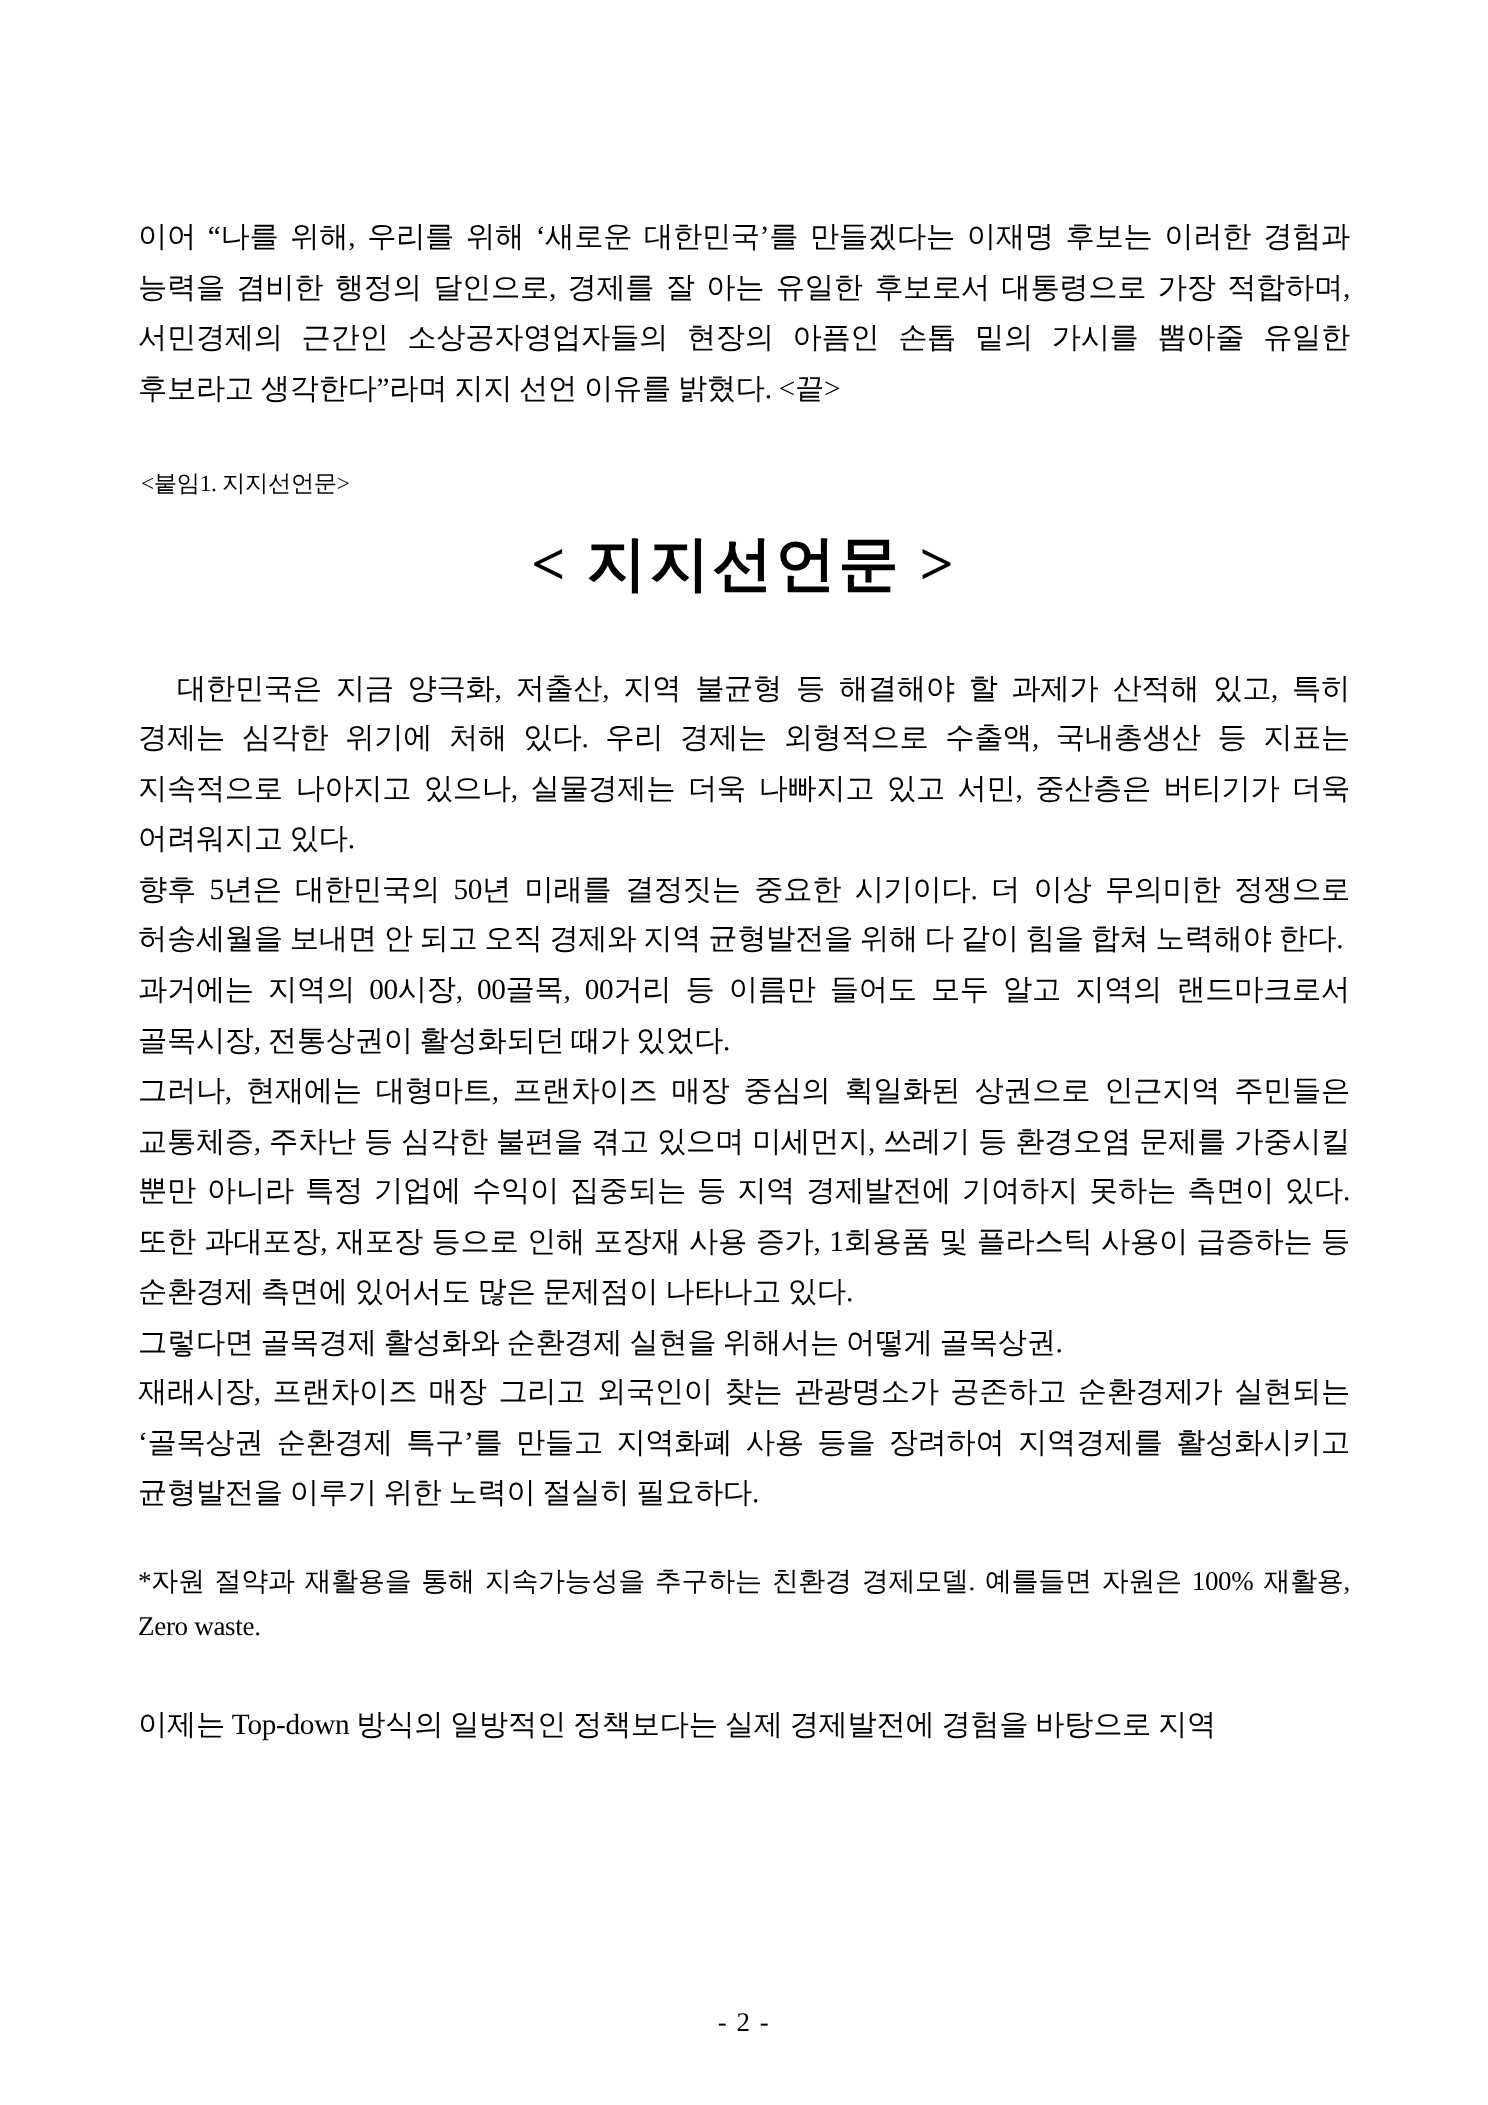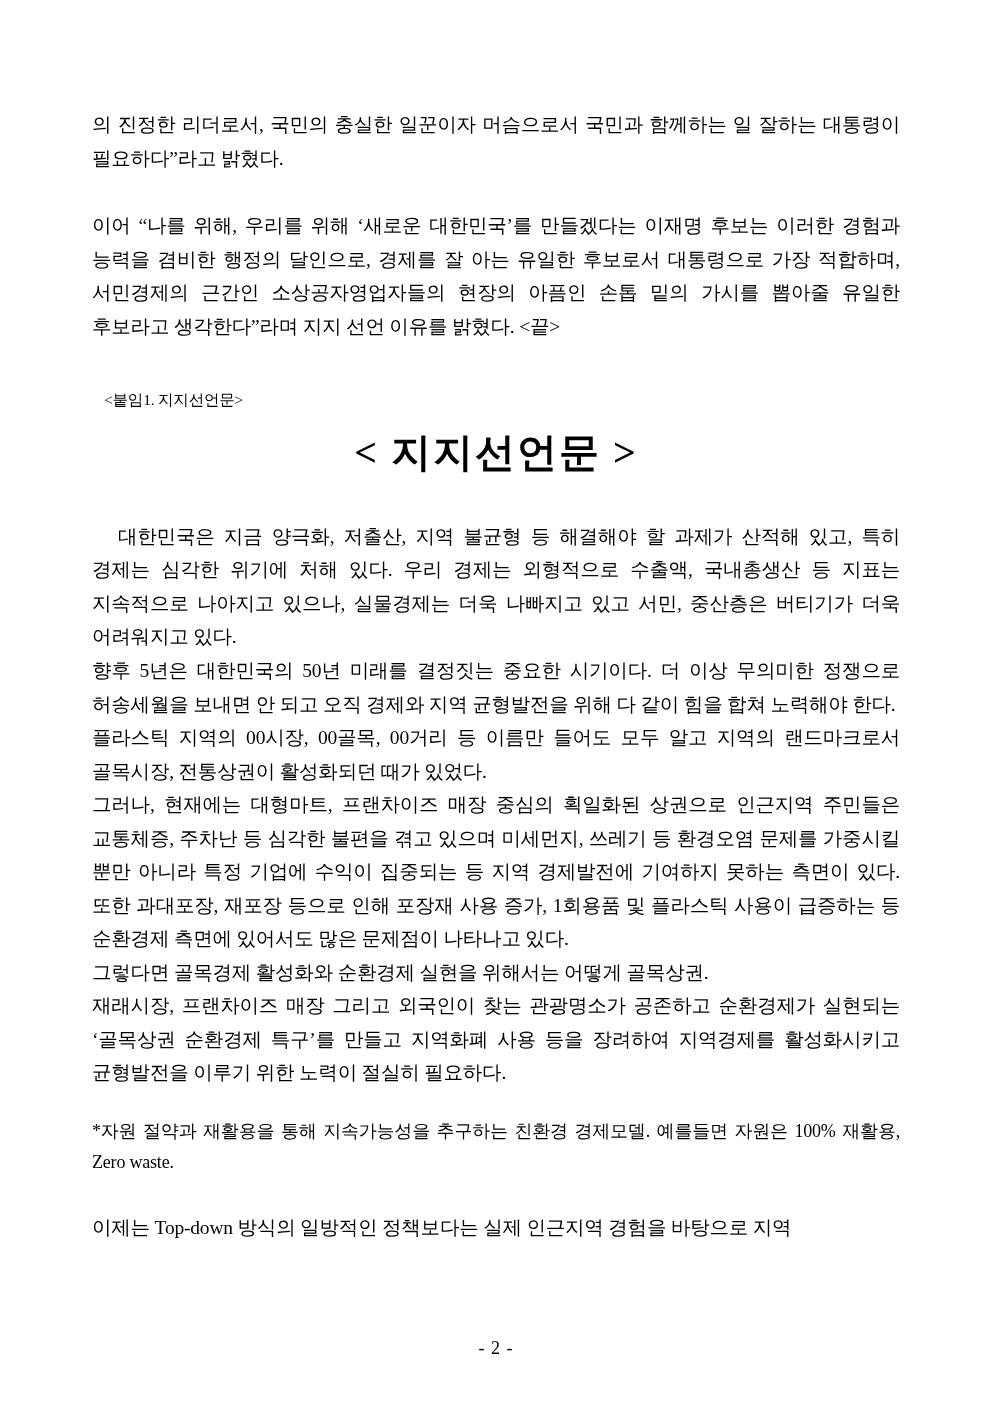--- a/index.html
+++ b/index.html
@@ -32,21 +32,21 @@
     word-break: keep-all;
   }
   .para.indent {
     text-indent: 26px;
   }
   .spacer-lg { height: 34px; }
   .spacer-md { height: 26px; }
   .attach-label {
     font-size: 15.5px;
     line-height: 1.4;
-    margin: 12px;
+    margin: 2px;
     letter-spacing: -0.2px;
   }
   .doc-title {
     text-align: center;
     font-size: 40px;
     font-weight: bold;
     letter-spacing: 2px;
     margin: 14px 0 0 0;
     font-family: "Liberation Serif", "DejaVu Serif", serif;
   }
@@ -72,44 +72,43 @@
     text-align: center;
     font-size: 18px;
     letter-spacing: 1px;
   }
 </style>
 </head>
 <body>
 
 <div class="page">
 
-  <p class="para">의 진정한 리더로서, 국민의 충실한 일꾼이자 머슴으로서 국민과 함께하는 일 잘하는 대통령이 필요하다”라고 밝혔다.</p>
 
   <div class="spacer-lg"></div>
 
   <p class="para">이어 “나를 위해, 우리를 위해 ‘새로운 대한민국’를 만들겠다는 이재명 후보는 이러한 경험과 능력을 겸비한 행정의 달인으로, 경제를 잘 아는 유일한 후보로서 대통령으로 가장 적합하며, 서민경제의 근간인 소상공자영업자들의 현장의 아픔인 손톱 밑의 가시를 뽑아줄 유일한 후보라고 생각한다”라며 지지 선언 이유를 밝혔다. &lt;끝&gt;</p>
 
   <div class="spacer-lg"></div>
 
   <p class="attach-label">&lt;붙임1. 지지선언문&gt;</p>
 
   <h1 class="doc-title">&lt; 지지선언문 &gt;</h1>
 
   <div class="body-block">
     <p class="para indent">대한민국은 지금 양극화, 저출산, 지역 불균형 등 해결해야 할 과제가 산적해 있고, 특히 경제는 심각한 위기에 처해 있다. 우리 경제는 외형적으로 수출액, 국내총생산 등 지표는 지속적으로 나아지고 있으나, 실물경제는 더욱 나빠지고 있고 서민, 중산층은 버티기가 더욱 어려워지고 있다.</p>
     <p class="para">향후 5년은 대한민국의 50년 미래를 결정짓는 중요한 시기이다. 더 이상 무의미한 정쟁으로 허송세월을 보내면 안 되고 오직 경제와 지역 균형발전을 위해 다 같이 힘을 합쳐 노력해야 한다.</p>
-    <p class="para">플라스틱 지역의 00시장, 00골목, 00거리 등 이름만 들어도 모두 알고 지역의 랜드마크로서 골목시장, 전통상권이 활성화되던 때가 있었다.</p>
+    <p class="para">과거에는 지역의 00시장, 00골목, 00거리 등 이름만 들어도 모두 알고 지역의 랜드마크로서 골목시장, 전통상권이 활성화되던 때가 있었다.</p>
     <p class="para">그러나, 현재에는 대형마트, 프랜차이즈 매장 중심의 획일화된 상권으로 인근지역 주민들은 교통체증, 주차난 등 심각한 불편을 겪고 있으며 미세먼지, 쓰레기 등 환경오염 문제를 가중시킬 뿐만 아니라 특정 기업에 수익이 집중되는 등 지역 경제발전에 기여하지 못하는 측면이 있다. 또한 과대포장, 재포장 등으로 인해 포장재 사용 증가, 1회용품 및 플라스틱 사용이 급증하는 등 순환경제 측면에 있어서도 많은 문제점이 나타나고 있다.</p>
     <p class="para">그렇다면 골목경제 활성화와 순환경제 실현을 위해서는 어떻게 골목상권.</p>
     <p class="para">재래시장, 프랜차이즈 매장 그리고 외국인이 찾는 관광명소가 공존하고 순환경제가 실현되는 ‘골목상권 순환경제 특구’를 만들고 지역화폐 사용 등을 장려하여 지역경제를 활성화시키고 균형발전을 이루기 위한 노력이 절실히 필요하다.</p>
   </div>
 
   <div class="spacer-md"></div>
 
   <p class="footnote">*자원 절약과 재활용을 통해 지속가능성을 추구하는 친환경 경제모델. 예를들면 자원은 100% 재활용, Zero waste.</p>
 
   <div class="spacer-lg"></div>
 
-  <p class="para">이제는 Top-down 방식의 일방적인 정책보다는 실제 인근지역 경험을 바탕으로 지역</p>
+  <p class="para">이제는 Top-down 방식의 일방적인 정책보다는 실제 경제발전에 경험을 바탕으로 지역</p>
 
   <div class="page-number">- 2 -</div>
 
 </div>
 
 </body></html>

